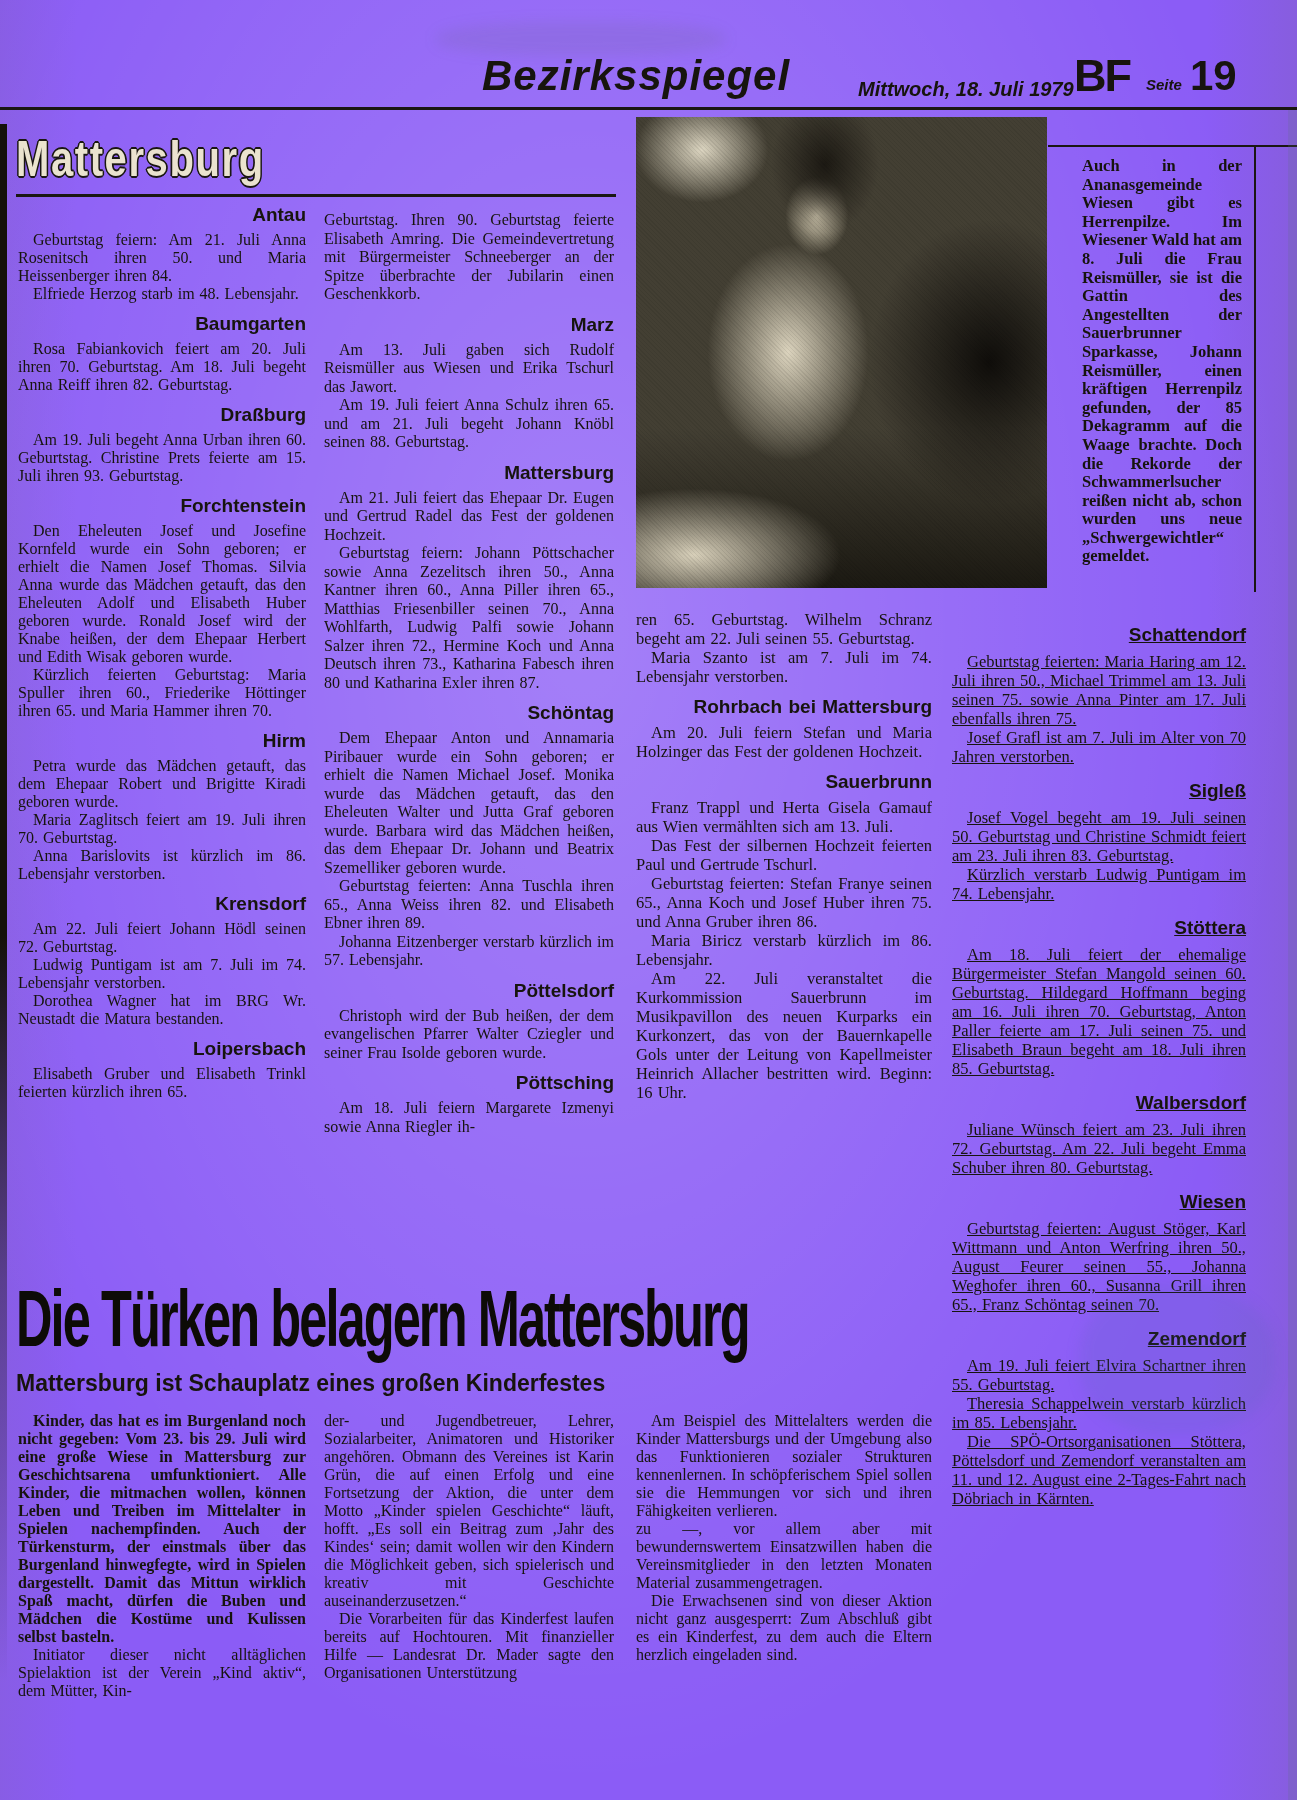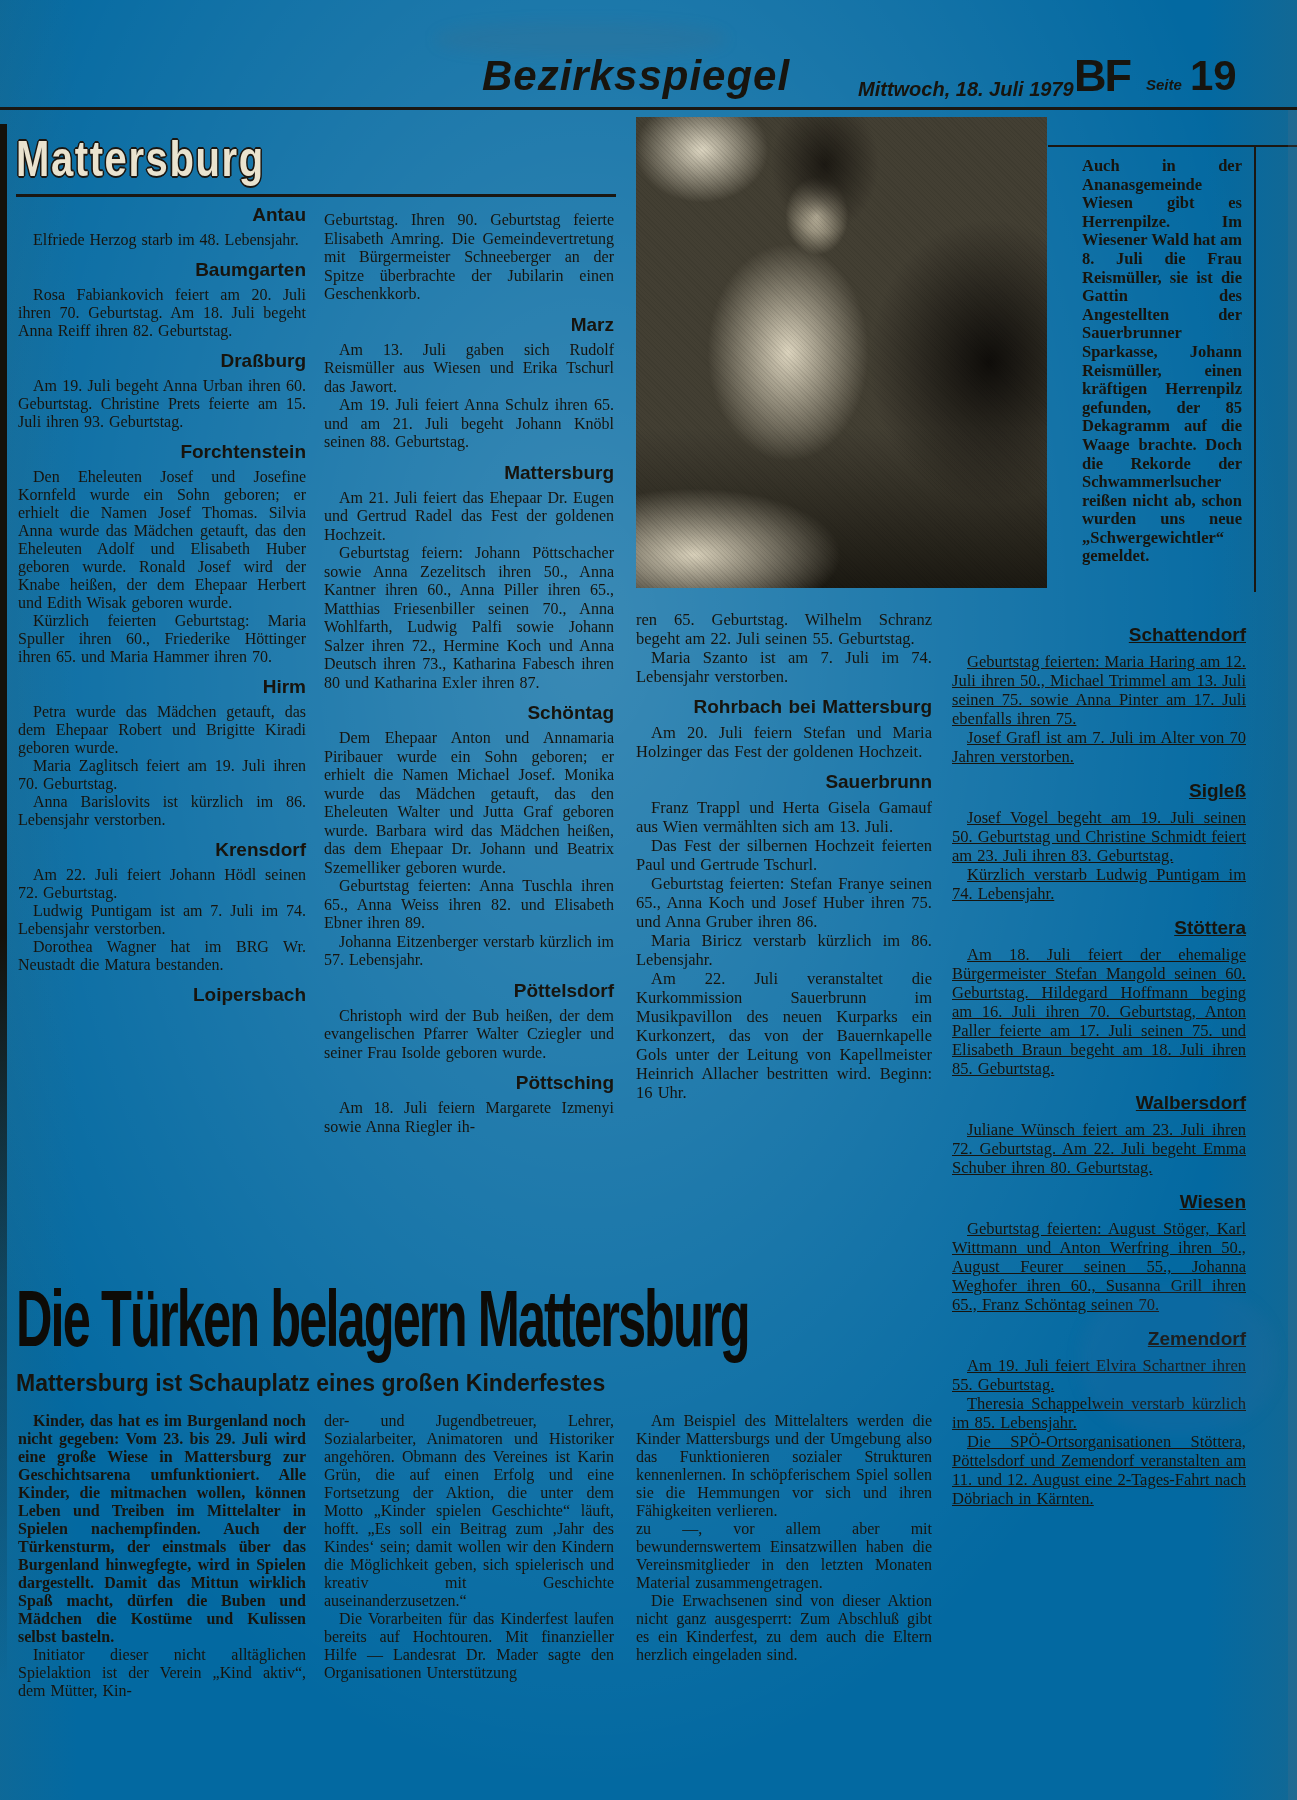--- a/index.html
+++ b/index.html
@@ -1,18 +1,18 @@
 <!DOCTYPE html>
 <html lang="de"><head>
 <meta charset="utf-8">
 <title>Bezirksspiegel</title>
 <style>
   html,body{margin:0;padding:0;background:#b7b0a0;}
   .page{position:relative;width:1297px;height:1800px;margin:0 auto;overflow:hidden;
-        background:#0369a1;color:#17140e;font-family:"Liberation Serif",serif;}
+        background:#8b5cf6;color:#17140e;font-family:"Liberation Serif",serif;}
   .page::before{content:"";position:absolute;inset:0;pointer-events:none;
         background:radial-gradient(ellipse at 45% 35%, rgba(255,255,255,0.22), rgba(255,255,255,0) 70%),
                    linear-gradient(90deg, rgba(110,100,75,0.10), rgba(110,100,75,0) 6%, rgba(110,100,75,0) 93%, rgba(110,100,75,0.14));}
   
   .masthead{position:absolute;left:482px;top:52px;font-family:"Liberation Sans",sans-serif;
         font-style:italic;font-weight:700;font-size:42px;letter-spacing:1px;}
   .issue-date{position:absolute;left:858px;top:78px;font-family:"Liberation Sans",sans-serif;
         font-style:italic;font-weight:700;font-size:20px;}
   .paper-code{position:absolute;left:1074px;top:50px;font-family:"Liberation Sans",sans-serif;
         font-weight:700;font-size:45px;letter-spacing:-2px;}
@@ -89,37 +89,39 @@
   <div class="paper-code">BF</div>
   <div class="page-label">Seite</div>
   <div class="page-number">19</div>
   <div class="header-rule"></div>
 
   <div class="region-logo">Mattersburg</div>
   <div class="logo-rule"></div>
 
   <div id="col1" class="newscol">
       <h3 class="sec-h">Antau</h3>
+      <p class="para">Geburtstag feiern: Am 21. Juli Anna Rosenitsch ihren 50. und Maria Heissenberger ihren 84.</p>
       <p class="para">Elfriede Herzog starb im 48. Lebensjahr.</p>
       <h3 class="sec-h">Baumgarten</h3>
       <p class="para">Rosa Fabiankovich feiert am 20. Juli ihren 70. Geburtstag. Am 18. Juli begeht Anna Reiff ihren 82. Geburtstag.</p>
       <h3 class="sec-h">Draßburg</h3>
       <p class="para">Am 19. Juli begeht Anna Urban ihren 60. Geburtstag. Christine Prets feierte am 15. Juli ihren 93. Geburtstag.</p>
       <h3 class="sec-h">Forchtenstein</h3>
       <p class="para">Den Eheleuten Josef und Josefine Kornfeld wurde ein Sohn geboren; er erhielt die Namen Josef Thomas. Silvia Anna wurde das Mädchen getauft, das den Eheleuten Adolf und Elisabeth Huber geboren wurde. Ronald Josef wird der Knabe heißen, der dem Ehepaar Herbert und Edith Wisak geboren wurde.</p>
       <p class="para">Kürzlich feierten Geburtstag: Maria Spuller ihren 60., Friederike Höttinger ihren 65. und Maria Hammer ihren 70.</p>
       <h3 class="sec-h">Hirm</h3>
       <p class="para">Petra wurde das Mädchen getauft, das dem Ehepaar Robert und Brigitte Kiradi geboren wurde.</p>
       <p class="para">Maria Zaglitsch feiert am 19. Juli ihren 70. Geburtstag.</p>
       <p class="para">Anna Barislovits ist kürzlich im 86. Lebensjahr verstorben.</p>
       <h3 class="sec-h">Krensdorf</h3>
       <p class="para">Am 22. Juli feiert Johann Hödl seinen 72. Geburtstag.</p>
       <p class="para">Ludwig Puntigam ist am 7. Juli im 74. Lebensjahr verstorben.</p>
       <p class="para">Dorothea Wagner hat im BRG Wr. Neustadt die Matura bestanden.</p>
       <h3 class="sec-h">Loipersbach</h3>
+      <p class="para">Elisabeth Gruber und Elisabeth Trinkl feierten kürzlich ihren 65.</p>
     </div>
   <div id="col2" class="newscol">
       <p class="para noindent">Geburtstag. Ihren 90. Geburtstag feierte Elisabeth Amring. Die Gemeindevertretung mit Bürgermeister Schneeberger an der Spitze überbrachte der Jubilarin einen Geschenkkorb.</p>
       <h3 class="sec-h">Marz</h3>
       <p class="para">Am 13. Juli gaben sich Rudolf Reismüller aus Wiesen und Erika Tschurl das Jawort.</p>
       <p class="para">Am 19. Juli feiert Anna Schulz ihren 65. und am 21. Juli begeht Johann Knöbl seinen 88. Geburtstag.</p>
       <h3 class="sec-h">Mattersburg</h3>
       <p class="para">Am 21. Juli feiert das Ehepaar Dr. Eugen und Gertrud Radel das Fest der goldenen Hochzeit.</p>
       <p class="para">Geburtstag feiern: Johann Pöttschacher sowie Anna Zezelitsch ihren 50., Anna Kantner ihren 60., Anna Piller ihren 65., Matthias Friesenbiller seinen 70., Anna Wohlfarth, Ludwig Palfi sowie Johann Salzer ihren 72., Hermine Koch und Anna Deutsch ihren 73., Katharina Fabesch ihren 80 und Katharina Exler ihren 87.</p>
       <h3 class="sec-h">Schöntag</h3>

